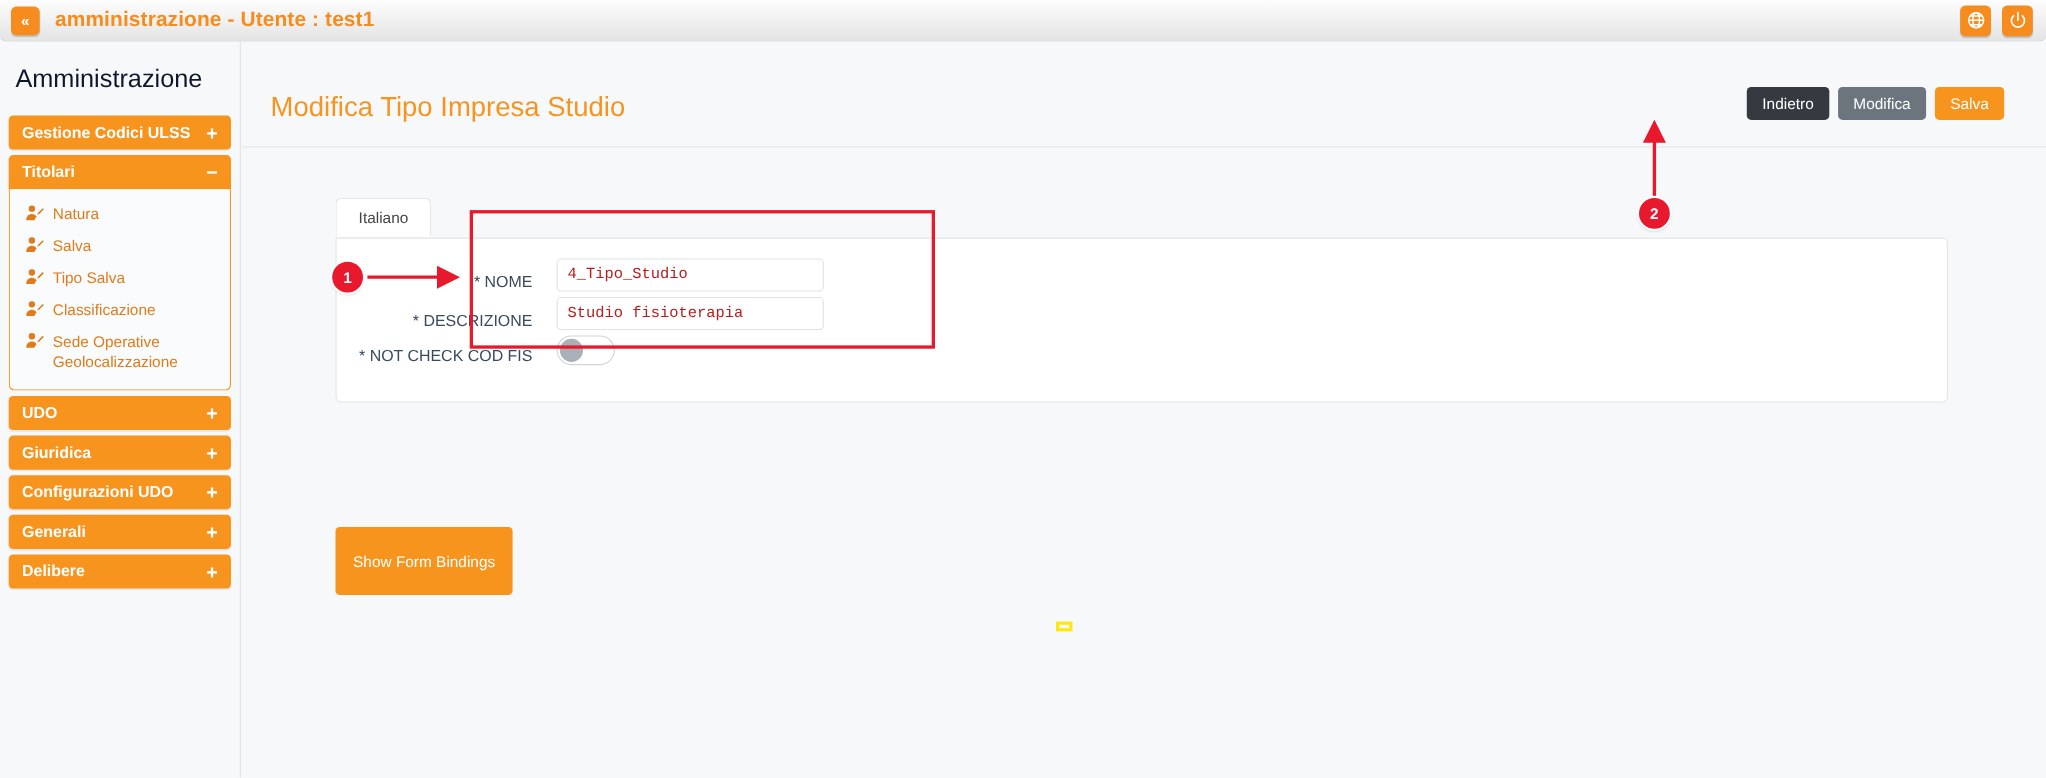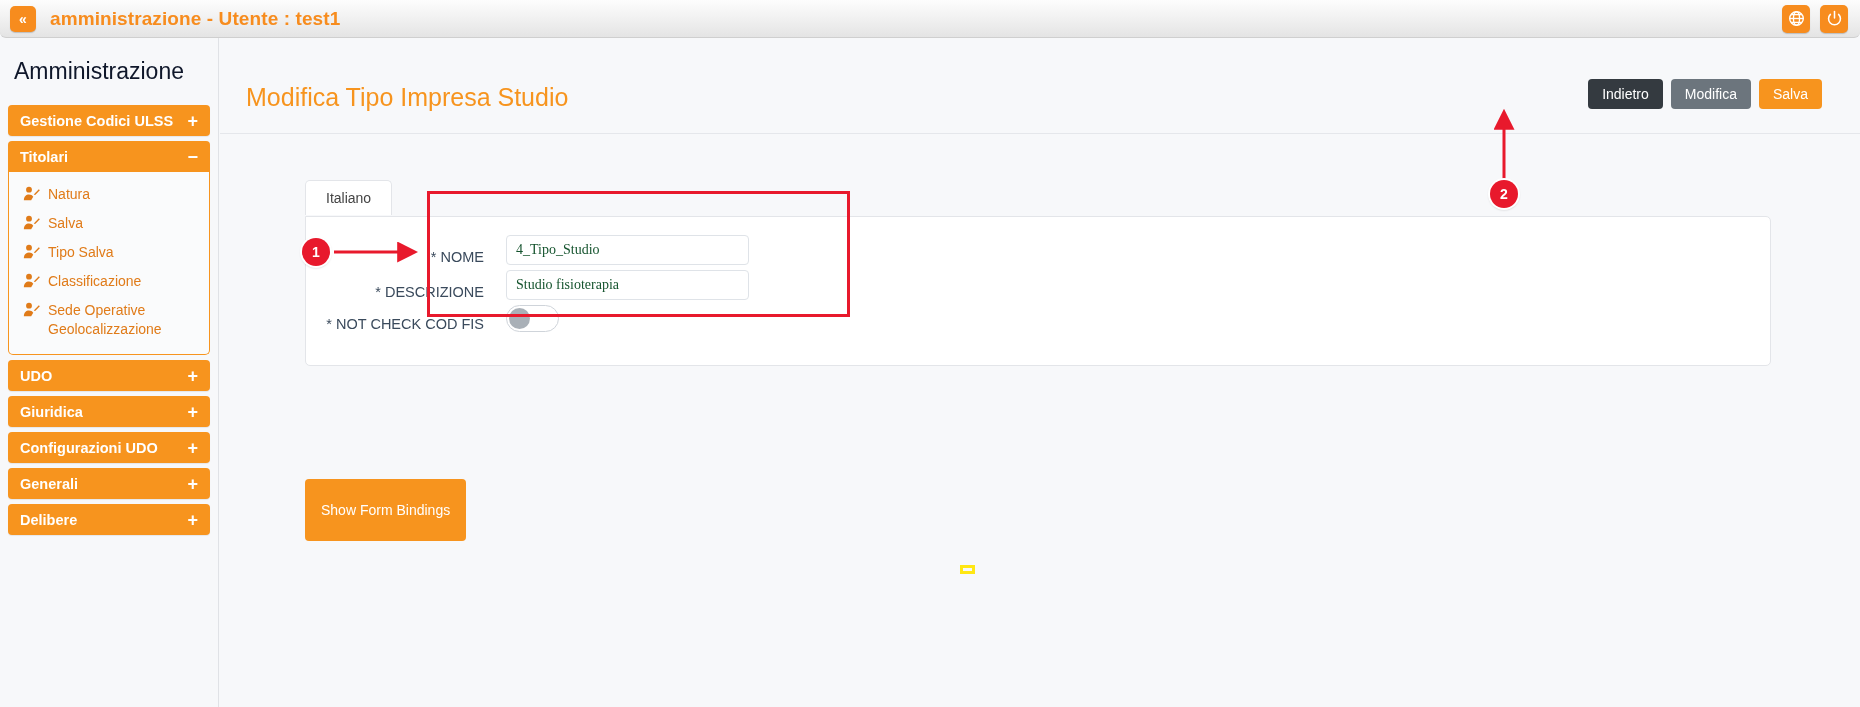--- a/index.html
+++ b/index.html
@@ -196,23 +196,23 @@
     color: #3a4a5c;
     padding-right: 22px;
     white-space: nowrap;
   }
   .form-input {
     width: 243px; height: 30px;
     border: 1px solid #dfe3e8;
     border-radius: 4px;
     background: #fff;
     font-size: 14px;
-    color: #14532d;
+    color: #b91c1c;
     padding: 0 9px;
-    font-family: Liberation Serif, serif;
+    font-family: Liberation Mono, monospace;
     outline: none;
   }
   .toggle {
     width: 53px; height: 27px;
     border: 1px solid #cfd4da;
     border-radius: 14px;
     background: #fff;
     position: relative;
     cursor: pointer;
   }

